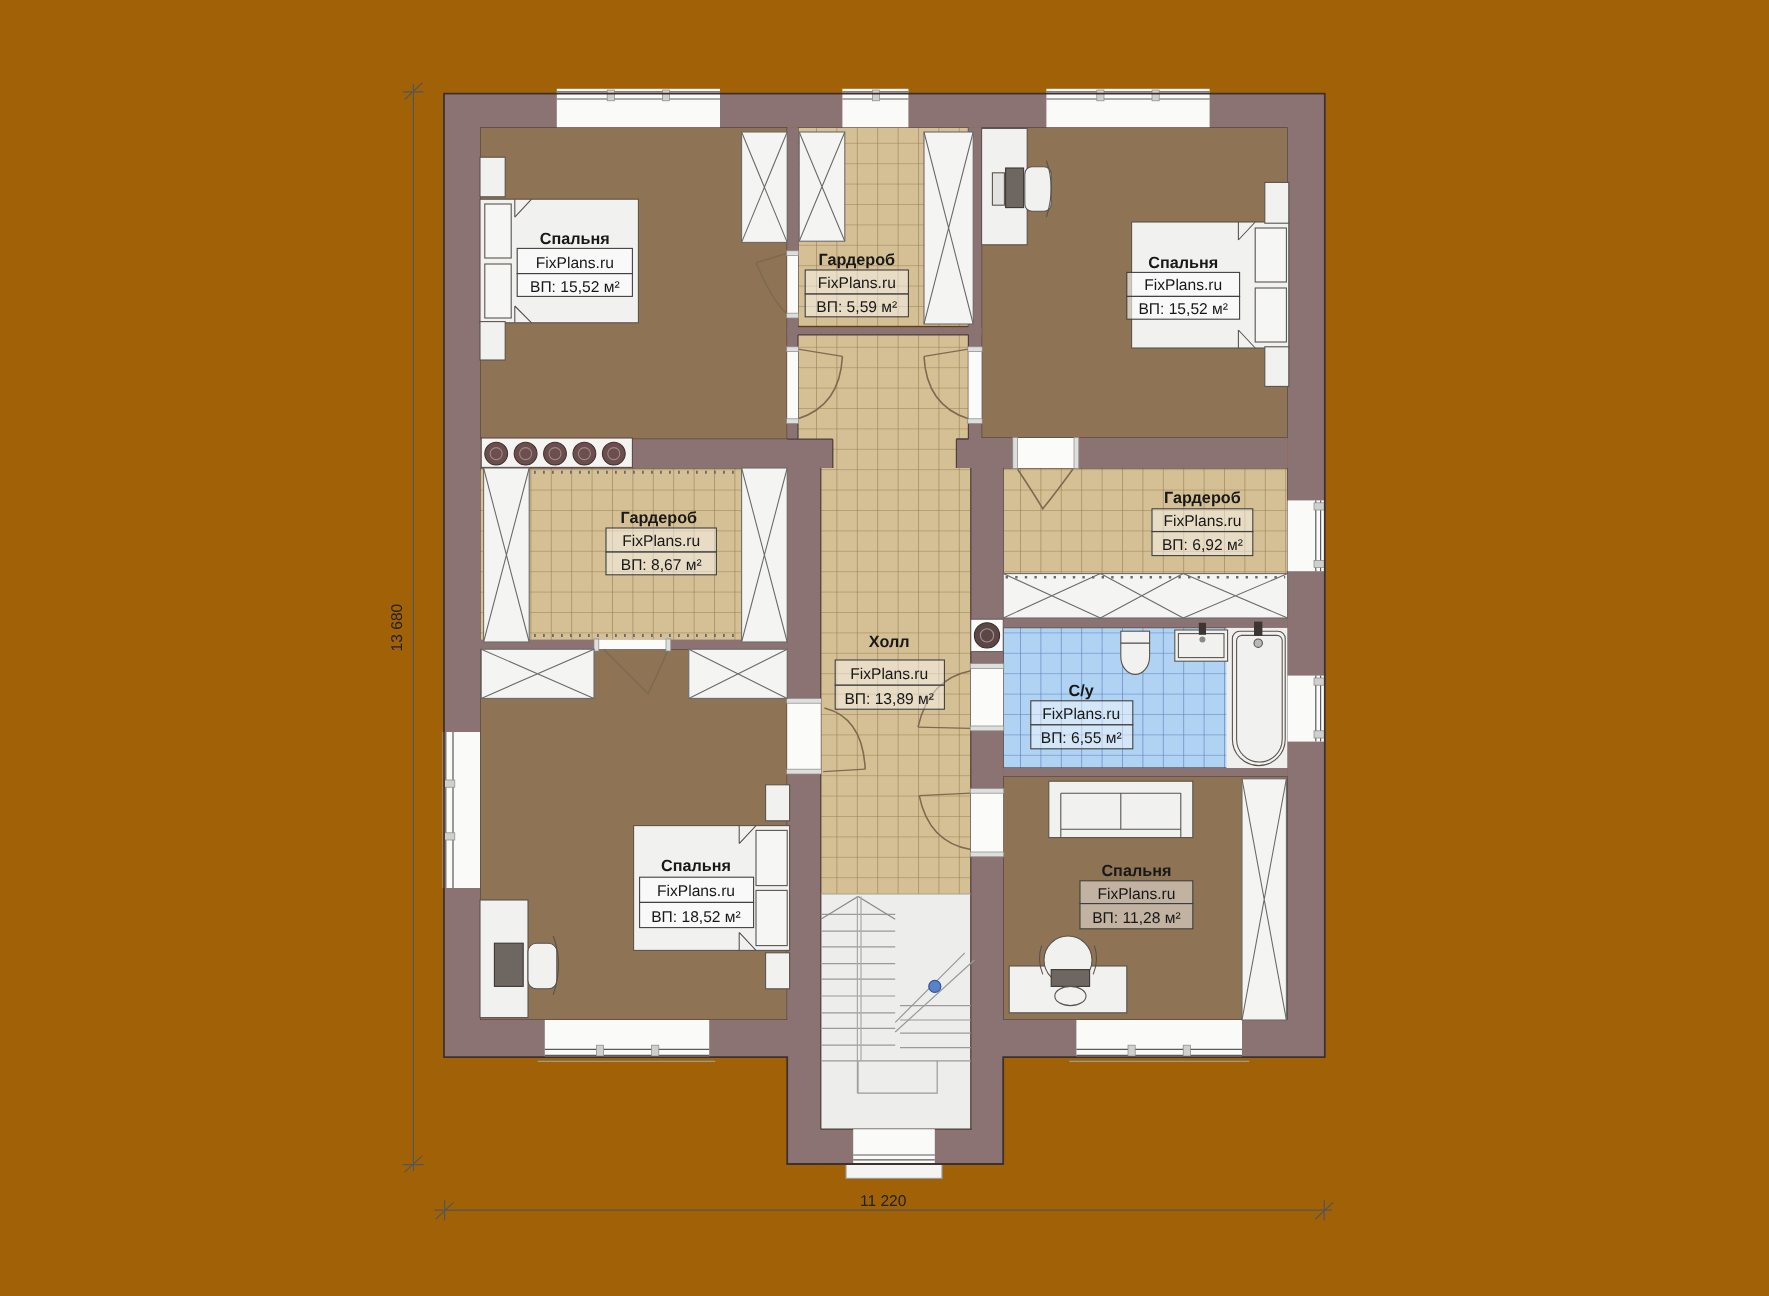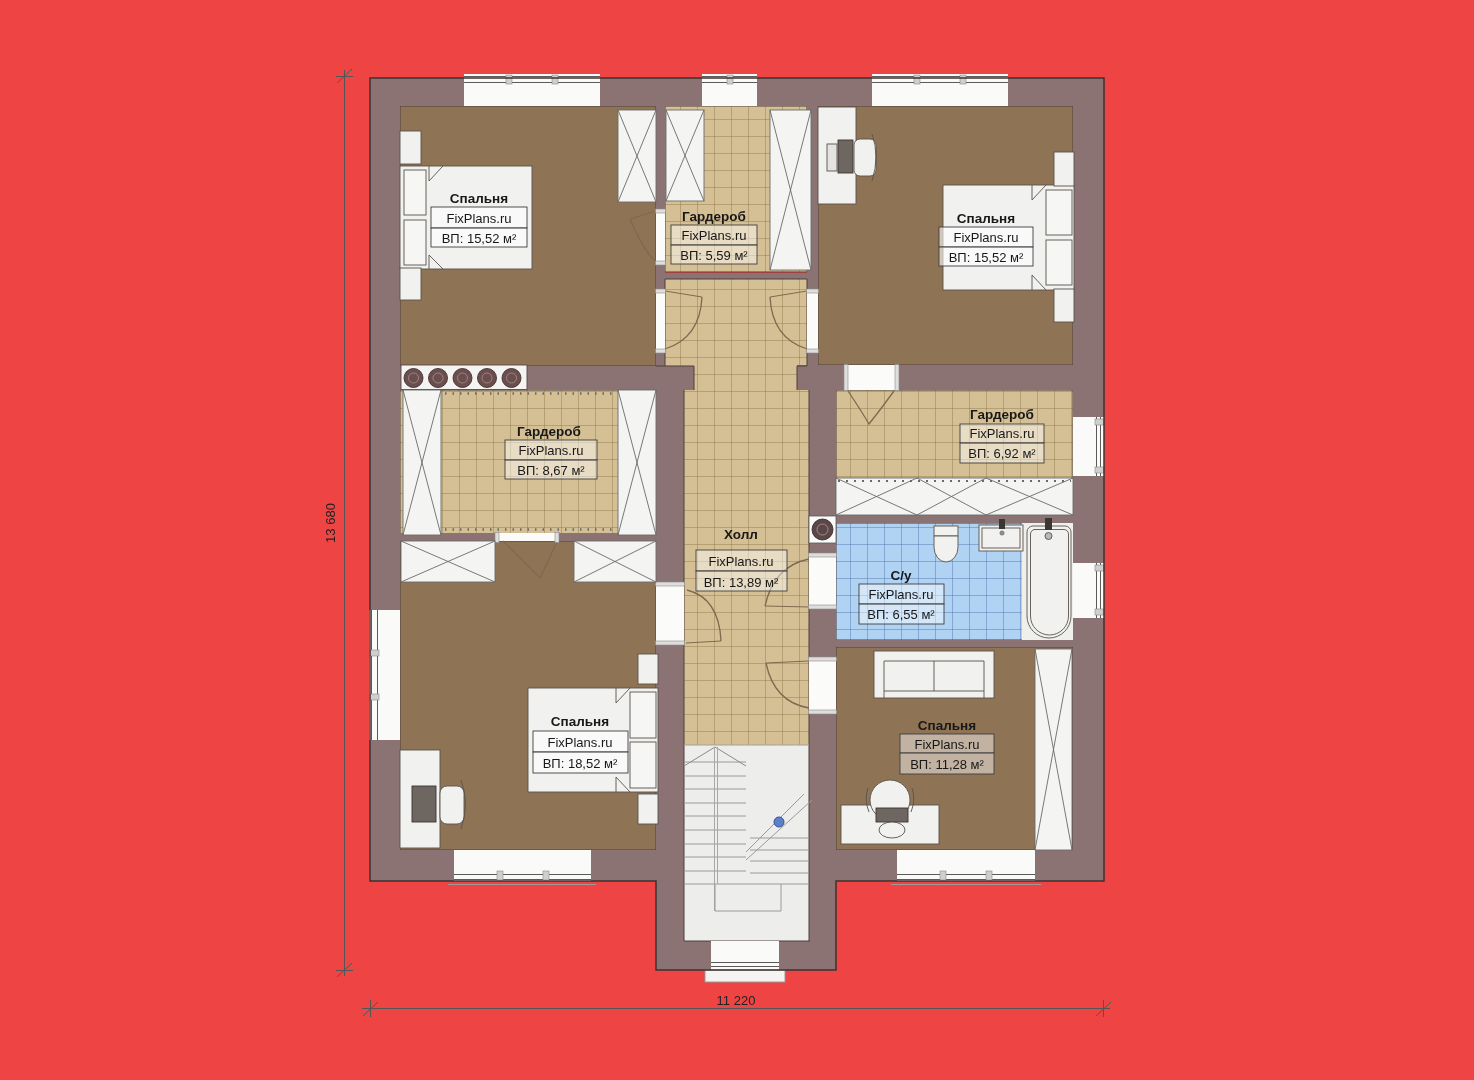--- a/index.html
+++ b/index.html
@@ -1,16 +1,16 @@
 <!DOCTYPE html>
 <html><head>
 <meta charset="utf-8">
 <style>
   html,body{margin:0;padding:0;background:#ffffff;}
-  .page{position:relative;width:1474px;height:1080px;background:#ef4444;overflow:hidden;}
+  .page{position:relative;width:1474px;height:1080px;background:#a16207;overflow:hidden;}
   svg{position:absolute;left:0;top:0;}
   text{font-family:"Liberation Sans", sans-serif;fill:#181818;}
   .rname{font-weight:bold;font-size:13.5px;}
   .btxt{font-size:13px;}
   .dim{font-size:13px;fill:#222;}
 </style>
 </head>
 <body>
 <div class="page">
 <svg width="1474" height="1080" viewBox="0 0 1474 1080">

